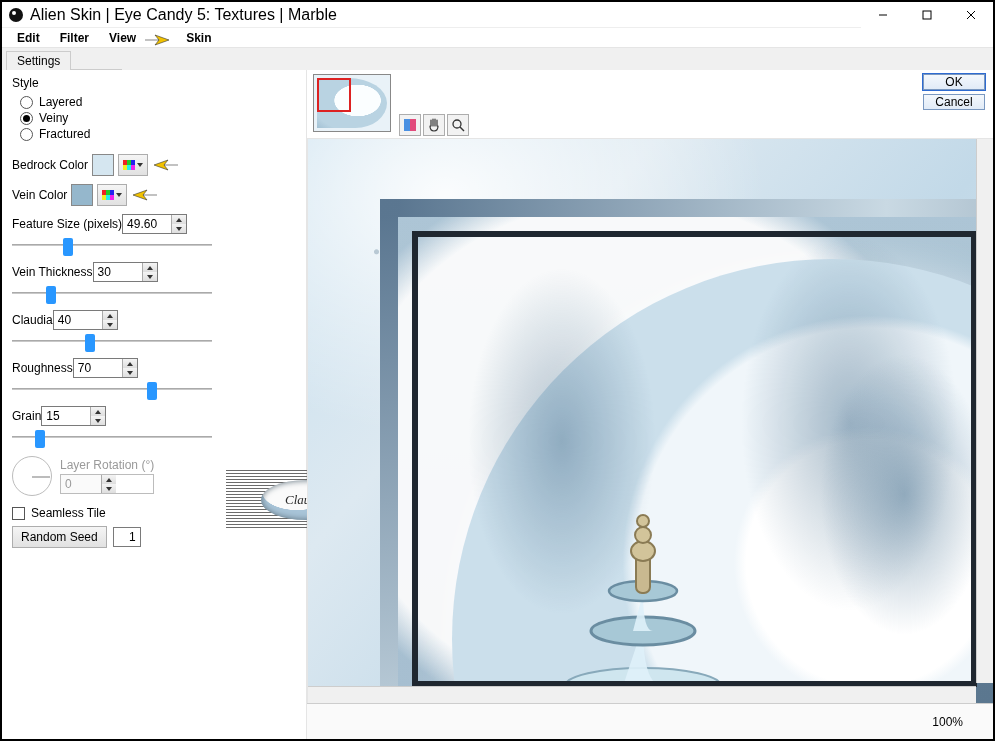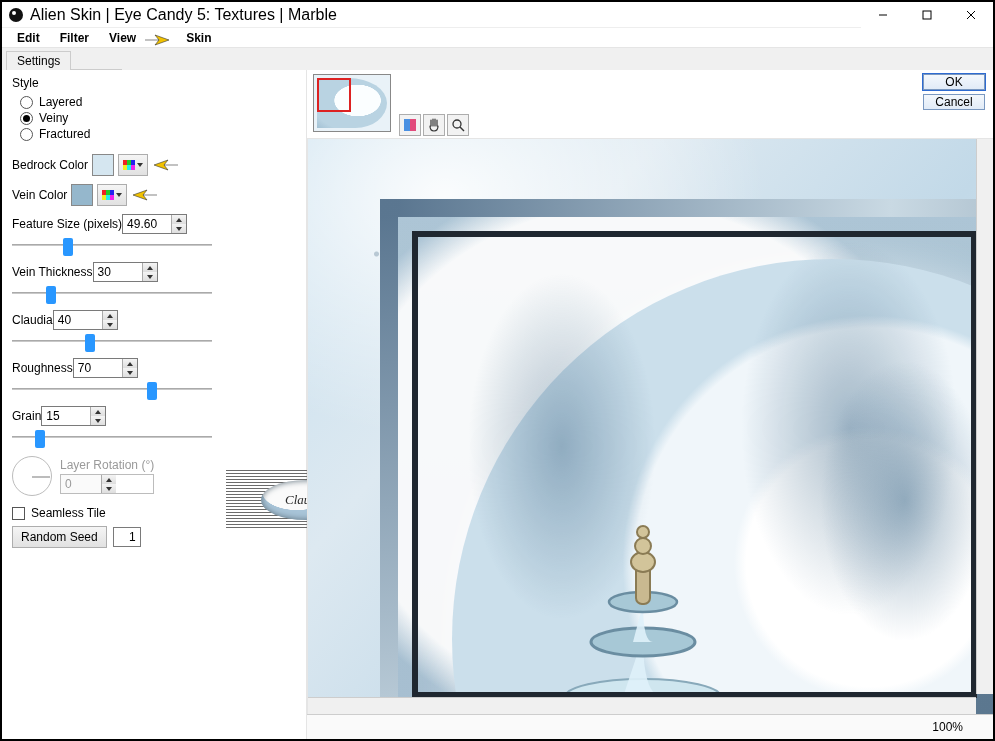--- a/index.html
+++ b/index.html
@@ -112,21 +112,21 @@
   .trees { position:absolute; inset:0; background:
       radial-gradient(120px 200px at 88% 58%, rgba(80,120,150,0.55), transparent 70%),
       radial-gradient(150px 260px at 78% 42%, rgba(70,110,140,0.45), transparent 72%),
       radial-gradient(130px 240px at 26% 46%, rgba(70,110,140,0.4), transparent 72%);
     mix-blend-mode: multiply;
   }
   .fountain { position:absolute; left:120px; bottom:-40px; width:210px; height:260px; pointer-events:none; }
 
   .vscroll { position:absolute; right:0; top:0; bottom:20px; width:17px; background:#f0f0f0; border-left:1px solid #cdcdcd; }
   .hscroll { position:absolute; left:0; right:17px; bottom:0; height:17px; background:#f0f0f0; border-top:1px solid #cdcdcd; }
-  .statusbar { height:25px; display:flex; align-items:center; justify-content:flex-end; padding:0 30px 0 8px; border-top:1px solid #cdcdcd; background:#fafafa; }
+  .statusbar { height:36px; display:flex; align-items:center; justify-content:flex-end; padding:0 30px 0 8px; border-top:1px solid #cdcdcd; background:#fafafa; }
   .corner { position:absolute; right:0; bottom:0; width:17px; height:17px; background: linear-gradient(135deg, transparent 50%, #cdcdcd 50% 52%, transparent 52%); }
 
   .pointer-hand { display:inline-block; width:28px; height:18px; }
   .pointer-hand svg { width:28px; height:18px; }
 </style>
 </head>
 <body>
 
 <div class="titlebar">
   <span class="ticon">

